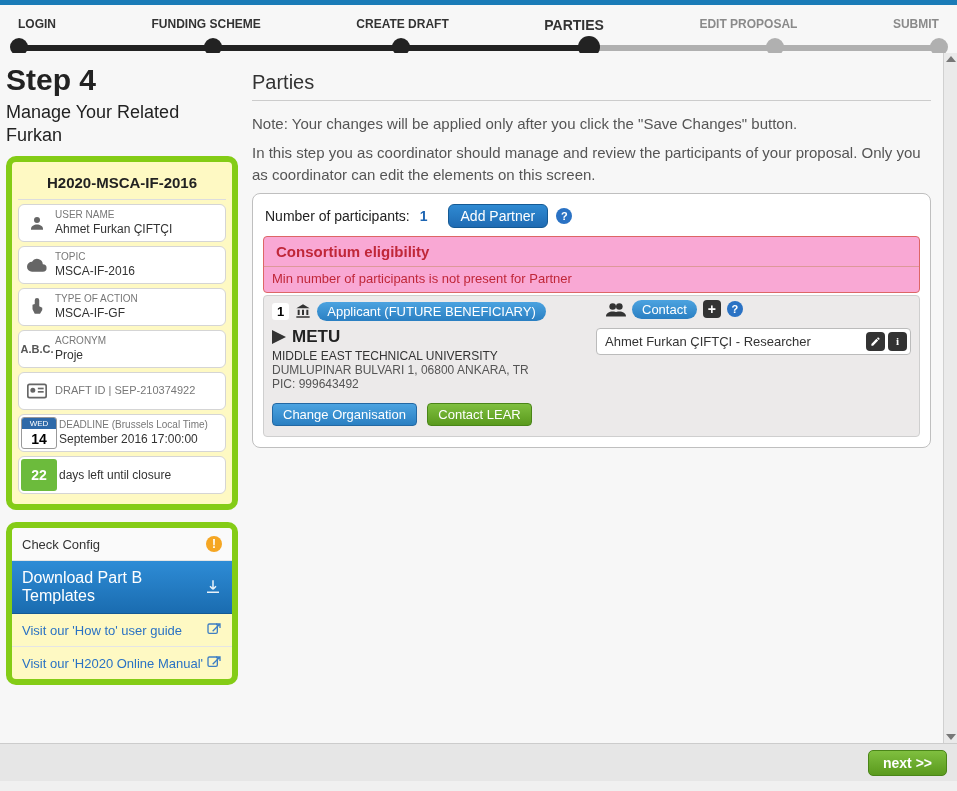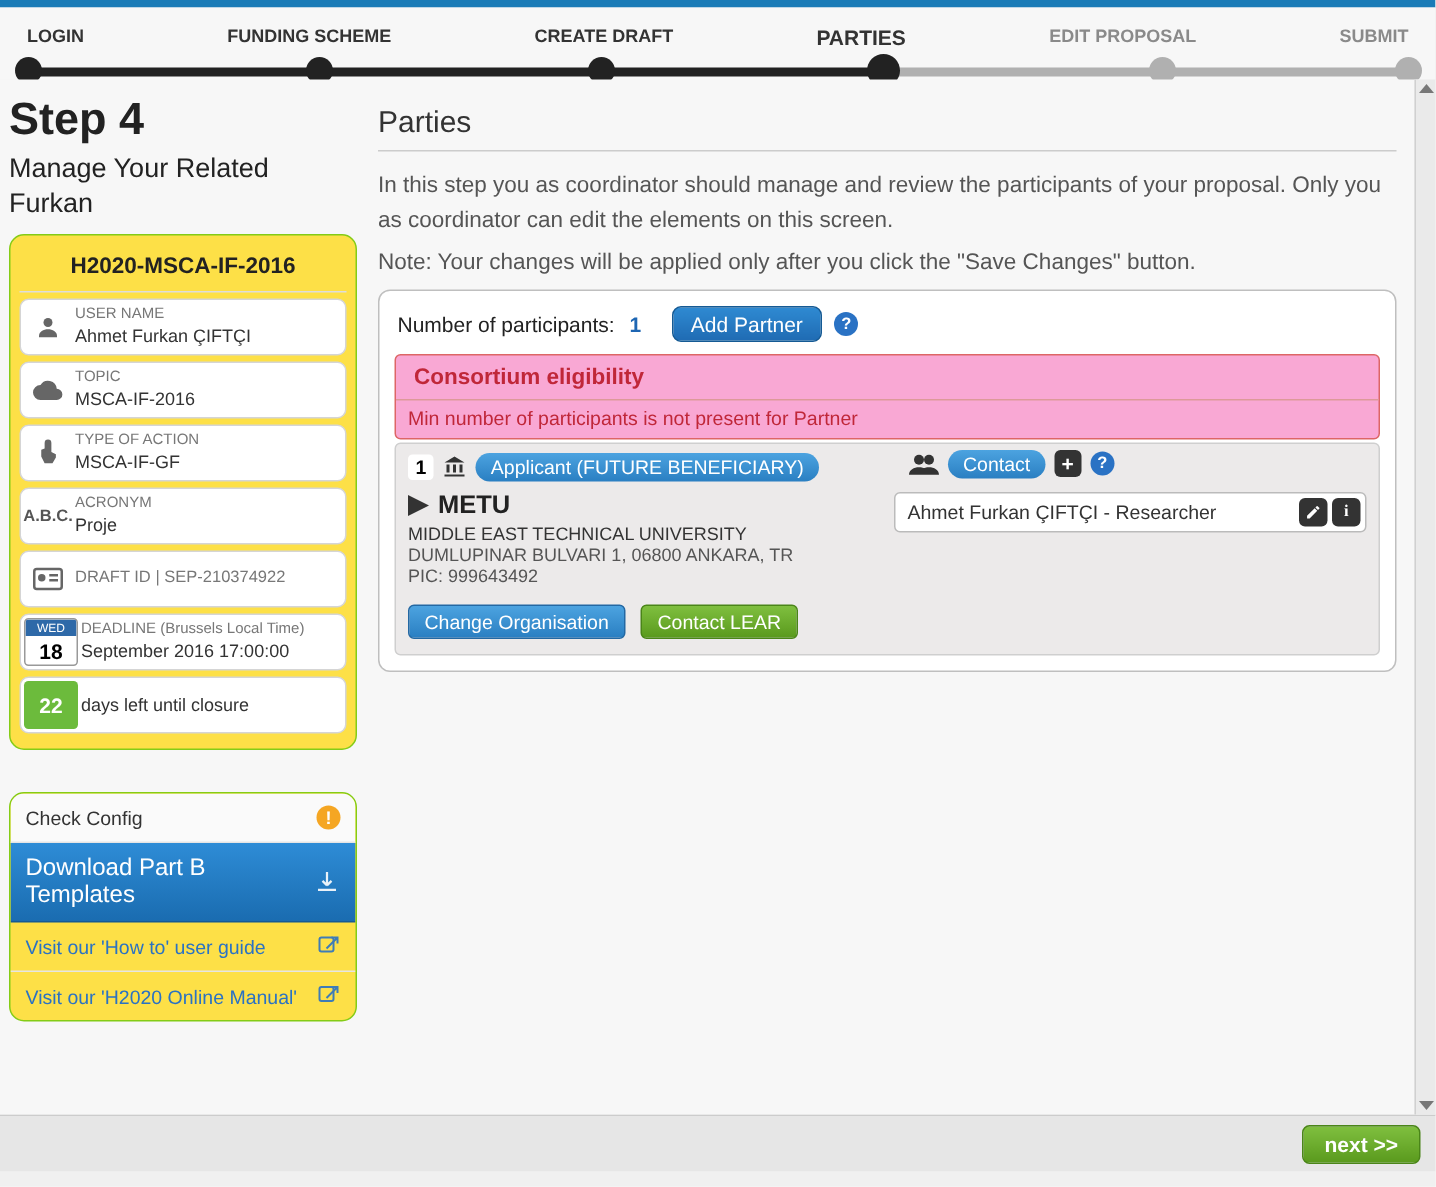--- a/index.html
+++ b/index.html
@@ -19,21 +19,21 @@
   
   .body-wrap { display:flex; padding:0px 6px 0 6px; gap:14px; background:#f7f7f7; position:relative; min-height:690px;}
   .scroll-gutter { position:absolute; right:0; top:0; bottom:0; width:14px; background:#eaeaea; border-left:1px solid #d0d0d0;}
   .scroll-thumb-up, .scroll-thumb-down { width:0;height:0; border-left:5px solid transparent; border-right:5px solid transparent; position:absolute; left:2px;}
   .scroll-thumb-up { border-bottom:6px solid #777; top:3px;}
   .scroll-thumb-down { border-top:6px solid #777; bottom:3px;}
   
   .left { width:232px; flex:0 0 232px; padding-top:10px;}
   .step-title { font-size:30px; font-weight:bold; color:#222; margin:0; }
   .step-sub { font-size:18px; color:#222; margin:4px 0 10px 0; line-height:1.25;}
-  .info-card, .links-card { border:1px solid #84cc16; border-radius:10px; background:#fde047; padding:6px; margin-bottom:28px; }
+  .info-card, .links-card { border:6px solid #84cc16; border-radius:10px; background:#fef9c3; padding:6px; margin-bottom:12px; }
   .info-title { text-align:center; font-weight:bold; font-size:15px; color:#222; padding:6px 0 8px 0; border-bottom:1px solid #ddd; margin-bottom:4px;}
   .info-row { display:flex; align-items:center; background:#fff; border:1px solid #d5d5d5; border-radius:6px; margin:4px 0; min-height:38px; }
   .info-row .icon { width:36px; display:flex; align-items:center; justify-content:center; color:#666; font-size:16px;}
   .info-row .txt { flex:1; padding:4px 6px 4px 0; line-height:1.25;}
   .info-row .lbl { font-size:10px; color:#777; }
   .info-row .val { font-size:12px; color:#333; }
   .cal { width:36px; height:32px; margin:2px; background:#fff; border:1px solid #999; border-radius:3px; overflow:hidden; text-align:center;}
   .cal .cal-top { background:#2e69a8; color:#fff; font-size:8px; line-height:11px; }
   .cal .cal-num { font-size:14px; font-weight:bold; line-height:20px;}
   .green-badge { width:36px; height:32px; margin:2px; background:#6cbb3c; color:#fff; border-radius:3px; display:flex; align-items:center; justify-content:center; font-weight:bold; font-size:14px;}
@@ -168,21 +168,21 @@
             </svg>
           </div>
         <div class="txt">
             <div class="val" style="color:#777;font-size:11px"><span>DRAFT ID</span> | <span>SEP-210374922</span></div>
           </div>
       </div>
 
       <div class="info-row">
         <div class="cal">
           <div class="cal-top">WED</div>
-          <div class="cal-num">18</div>
+          <div class="cal-num">14</div>
         </div>
         <div class="txt">
             <div class="lbl">DEADLINE (Brussels Local Time)</div>
             <div class="val">September 2016 17:00:00</div>
           </div>
       </div>
 
       <div class="info-row">
         <div class="green-badge">22</div>
         <div class="txt">
@@ -220,22 +220,22 @@
               <rect x="3" y="3" width="14" height="14" rx="2"></rect>
               <path d="M10 14L21 3M15 3h6v6"></path>
             </svg>
           </span>
       </div>
     </div>
   </div>
 
   <div class="right">
     <div class="h2">Parties</div>
+    <div class="para">Note: Your changes will be applied only after you click the "Save Changes" button.</div>
     <div class="para">In this step you as coordinator should manage and review the participants of your proposal. Only you as coordinator can edit the elements on this screen.</div>
-    <div class="para">Note: Your changes will be applied only after you click the "Save Changes" button.</div>
 
     <div class="panel">
       <div class="panel-top">
         <span>Number of participants:</span>
         <span class="count">1</span>
         <button class="btn-blue" style="margin-left:12px">Add Partner</button>
         <span class="help">?</span>
       </div>
 
       <div class="alert">

